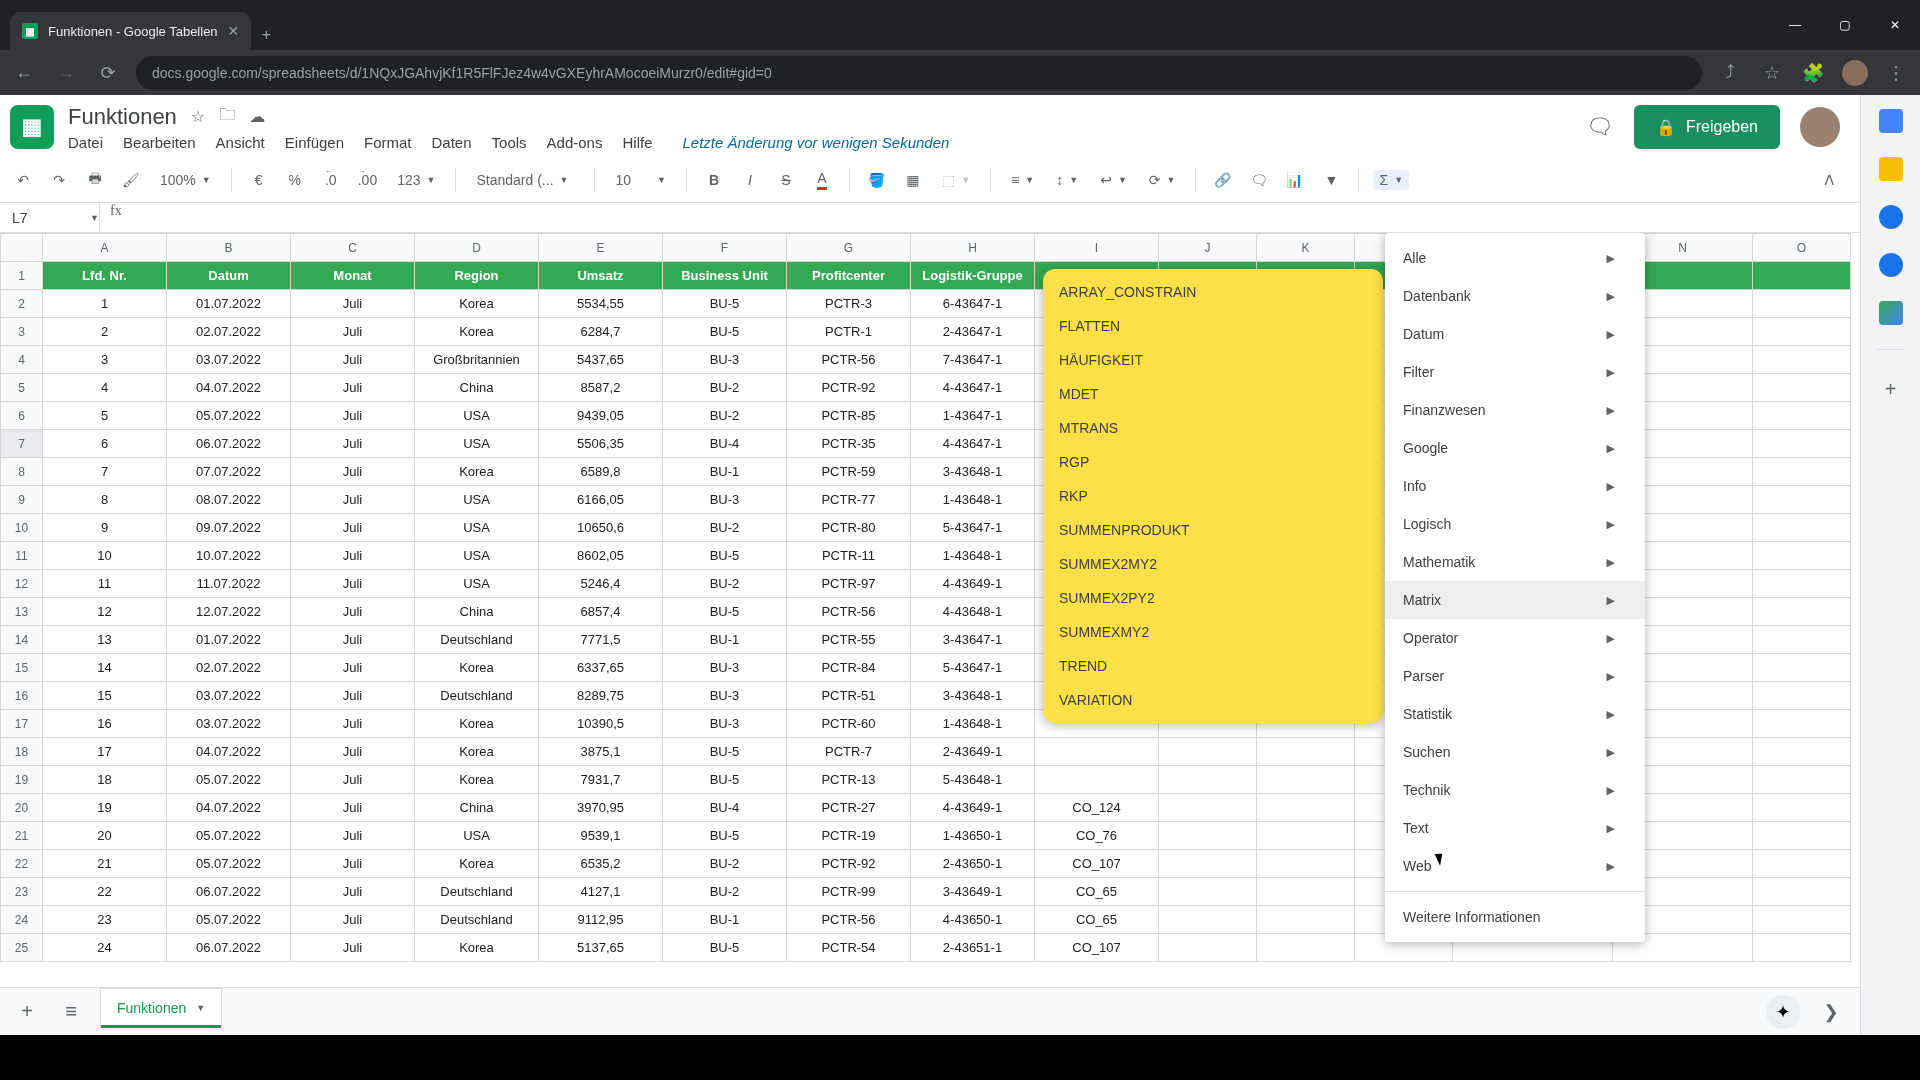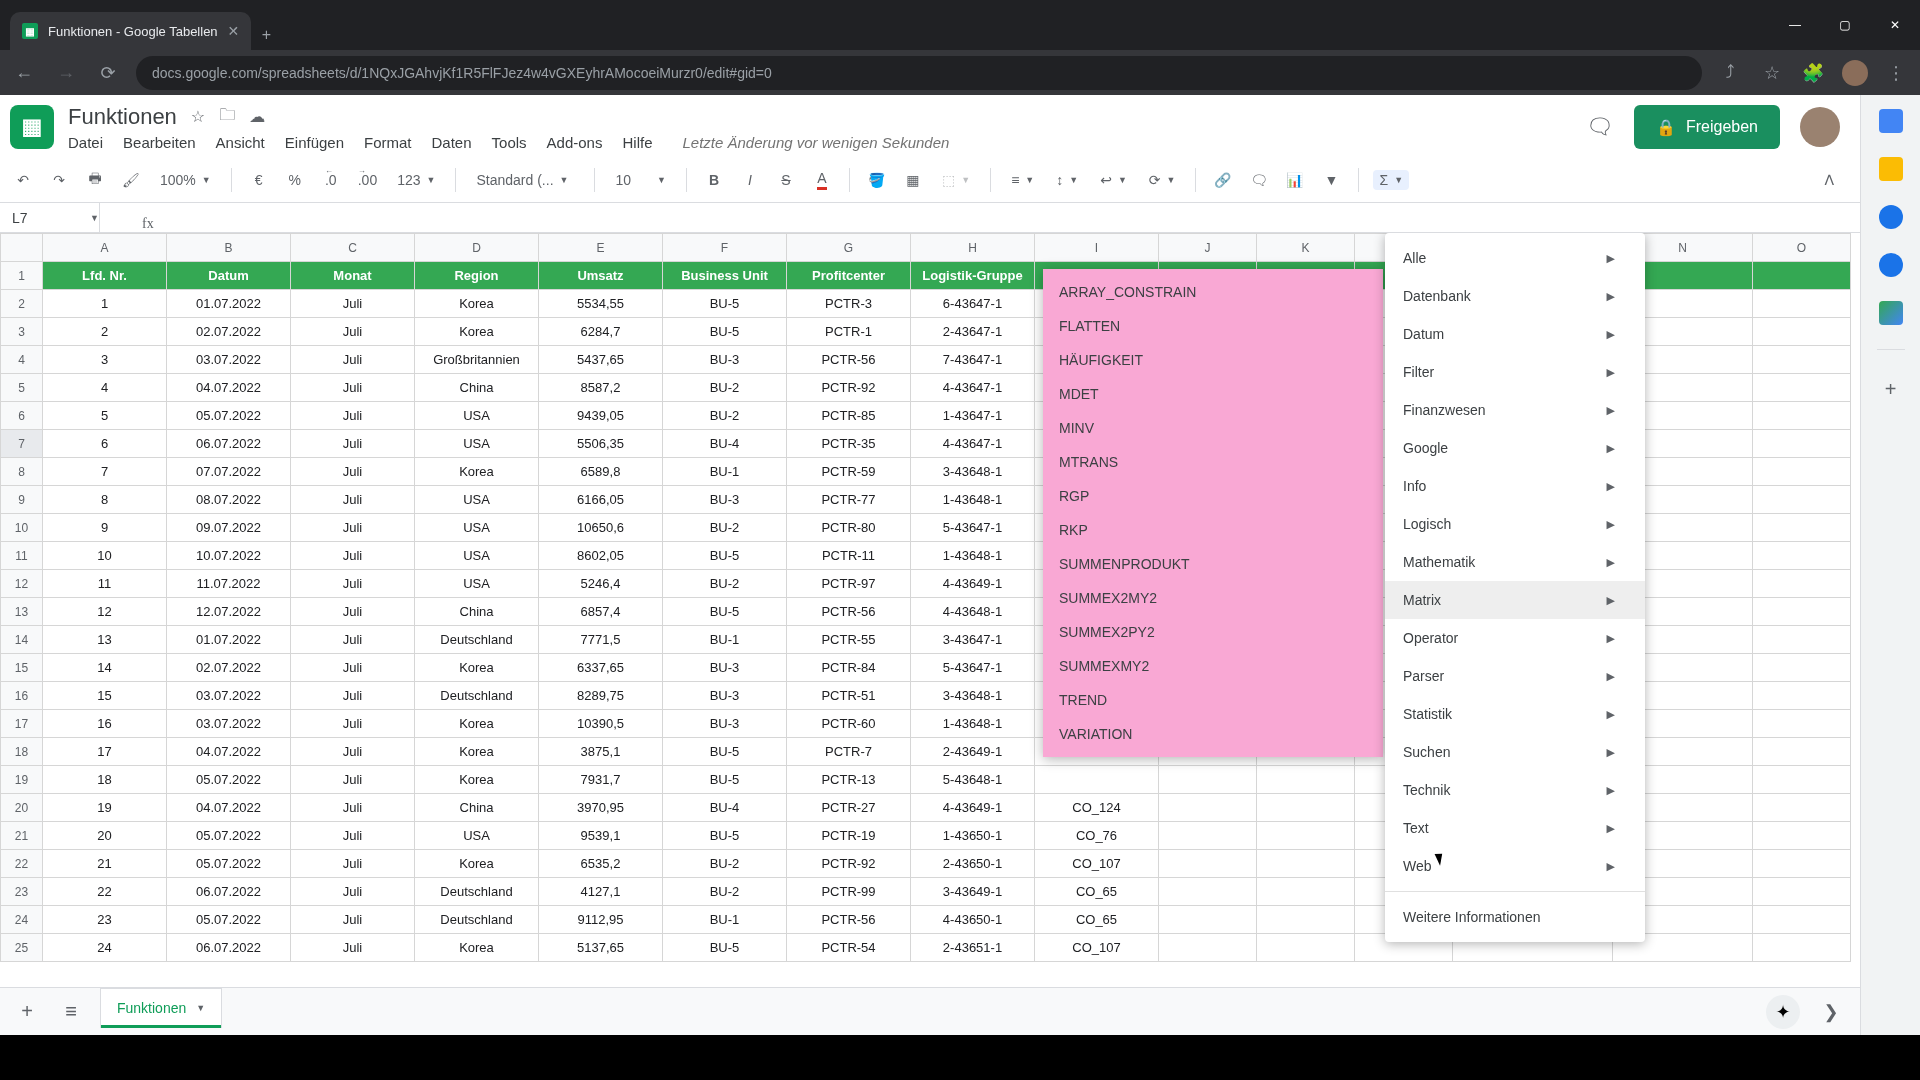--- a/index.html
+++ b/index.html
@@ -22,47 +22,47 @@
 .side-col { width:60px; border-left:1px solid #dadce0; background:#f1f3f4; display:flex; flex-direction:column; align-items:center; padding-top:14px; gap:24px; }
 .side-ic { width:24px; height:24px; border-radius:4px; }
 .doc-bar { display:flex; align-items:center; padding:8px 20px 0 10px; gap:14px; }
 .logo { width:44px; height:44px; background:#0f9d58; border-radius:8px; display:flex; justify-content:center; align-items:center; color:#fff; font-size:22px; font-weight:600;}
 .title-area { display:flex; flex-direction:column; gap:4px; }
 .title-row { display:flex; align-items:center; gap:14px; }
 .doc-title { font-size:22px; color:#3c4043; }
 .title-ic { color:#5f6368; font-size:16px; }
 .menu-row { display:flex; gap:20px; color:#3c4043; font-size:15px; align-items:center; }
 .menu-row .mi { cursor:pointer; }
-.last-edit { color:#737373; font-size:15px; margin-left:10px; font-style:italic; }
+.last-edit { color:#0369a1; font-size:15px; margin-left:10px; font-style:italic; }
 .right-cluster { margin-left:auto; display:flex; align-items:center; gap:20px; }
 .chat-ic { width:28px; height:28px; color:#5f6368; font-size:22px; display:flex; justify-content:center; align-items:center;}
 .share-btn { background:#1a8f5f; color:#fff; border:none; border-radius:6px; height:44px; padding:0 22px; font-size:16px; display:flex; align-items:center; gap:10px; font-weight:500;}
 .avatar-lg { width:40px; height:40px; border-radius:50%; background:#9a8270; }
 .toolbar { display:flex; align-items:center; height:46px; border-bottom:1px solid #dadce0; padding:0 10px; gap:10px; color:#5f6368; font-size:14px; margin-top:6px;}
 .toolbar .sep { width:1px; height:24px; background:#dadce0; margin:0 4px; }
 .tb-btn { min-width:26px; height:30px; display:flex; justify-content:center; align-items:center; border-radius:4px; padding:0 4px; }
 .tb-sel { display:flex; align-items:center; gap:6px; padding:0 6px; }
 .caret { font-size:9px; color:#5f6368; }
 .chevup { margin-left:auto; color:#5f6368; font-size:14px; padding-right:16px;}
-.fx-row { display:flex; align-items:flex-end; height:30px; border-bottom:1px solid #dadce0;gap:32px; }
+.fx-row { display:flex; align-items:flex-start; height:30px; border-bottom:1px solid #dadce0; }
 .cell-ref { width:100px; padding-left:12px; color:#3c4043; font-size:14px; border-right:1px solid #dadce0; height:100%; display:flex; align-items:center; gap:8px;}
 .fx-label { color:#5f6368; font-size:14px; padding:0 10px; font-family:serif;}
 .grid-wrap { position:relative; flex:1; overflow:hidden; }
 table.sheet { border-collapse:collapse; font-size:13px; color:#202124; }
 table.sheet th, table.sheet td { border:1px solid #d6d6d6; height:28px; text-align:center; vertical-align:middle; background:#fff;}
 table.sheet thead th { background:#f8f9fa; color:#5f6368; font-weight:400; font-size:12px; position:sticky; top:0; }
 table.sheet th.rowhdr { background:#f8f9fa; color:#5f6368; font-weight:400; width:42px; font-size:12px;}
 table.sheet tr.hdr-row td { background:#34a853; color:#fff; font-weight:bold; }
 .col-w-A{width:124px}.col-w-B{width:124px}.col-w-C{width:124px}.col-w-D{width:124px}.col-w-E{width:124px}.col-w-F{width:124px}.col-w-G{width:124px}.col-w-H{width:124px}.col-w-I{width:124px}.col-w-J{width:98px}.col-w-K{width:98px}.col-w-L{width:98px}.col-w-M{width:160px}.col-w-N{width:140px}.col-w-O{width:98px}
 .menu-pop { position:absolute; background:#fff; border-radius:4px; box-shadow:0 2px 12px rgba(0,0,0,0.3); font-size:14px; color:#3c4043; z-index:50; padding:6px 0; }
 .menu-pop .mitem { height:38px; display:flex; align-items:center; padding:0 30px 0 18px; justify-content:space-between; white-space:nowrap; }
 .menu-pop .mitem.hl { background:#eeeeee; }
 .menu-pop .msep { height:1px; background:#e0e0e0; margin:6px 0; }
 .menu-pop .arw { font-size:11px; color:#5f6368;}
-.sub-pop { position:absolute; background:#f9a8d4; border-radius:0; box-shadow:0 2px 12px rgba(0,0,0,0.3); font-size:14px; color:#3c4043; z-index:49; padding:6px 0;}
+.sub-pop { position:absolute; background:#fde047; border-radius:12px; box-shadow:0 2px 12px rgba(0,0,0,0.3); font-size:14px; color:#3c4043; z-index:49; padding:6px 0;}
 .sub-pop .sitem { height:34px; display:flex; align-items:center; padding:0 24px 0 16px; white-space:nowrap;}
 .side-text { font-size:13px; color:#202124; text-align:left; padding-left:8px;}
 .sheet-tabs { height:48px; border-top:1px solid #dadce0; display:flex; align-items:center; padding:0 12px; gap:14px; background:#f8f9fa;}
 .st-btn { width:30px; height:30px; display:flex; justify-content:center; align-items:center; color:#5f6368; font-size:20px;}
 .st-tab { background:#fff; border:1px solid #dadce0; border-bottom:none; border-radius:0; height:40px; display:flex; align-items:center; padding:0 16px; gap:10px; color:#0f9d58; font-weight:500; font-size:14px; box-shadow:inset 0 -3px 0 #0f9d58 ; transform:translateY(-4px);}
 .explore-btn { margin-left:auto; width:34px; height:34px; background:#eceff1; border-radius:50%; display:flex; justify-content:center; align-items:center; font-size:18px;}
 .corner-arrow { width:34px; display:flex; justify-content:center; color:#5f6368; font-size:18px;}
 .black-bar { height:45px; background:#000; }
 .cursor {
   position:absolute; width:18px; height:18px; z-index:100; pointer-events:none;
@@ -774,21 +774,20 @@
           <div class="mitem">
             <span>Weitere Informationen</span>
           </div>
         </div>
 
       <div class="sub-pop" style="left:1043px; top:36px; width:340px;" id="submenu">
           <div class="sitem">ARRAY_CONSTRAIN</div>
           <div class="sitem">FLATTEN</div>
           <div class="sitem">HÄUFIGKEIT</div>
           <div class="sitem">MDET</div>
-          <div class="sitem">MINV</div>
           <div class="sitem">MTRANS</div>
           <div class="sitem">RGP</div>
           <div class="sitem">RKP</div>
           <div class="sitem">SUMMENPRODUKT</div>
           <div class="sitem">SUMMEX2MY2</div>
           <div class="sitem">SUMMEX2PY2</div>
           <div class="sitem">SUMMEXMY2</div>
           <div class="sitem">TREND</div>
           <div class="sitem">VARIATION</div>
         </div>

